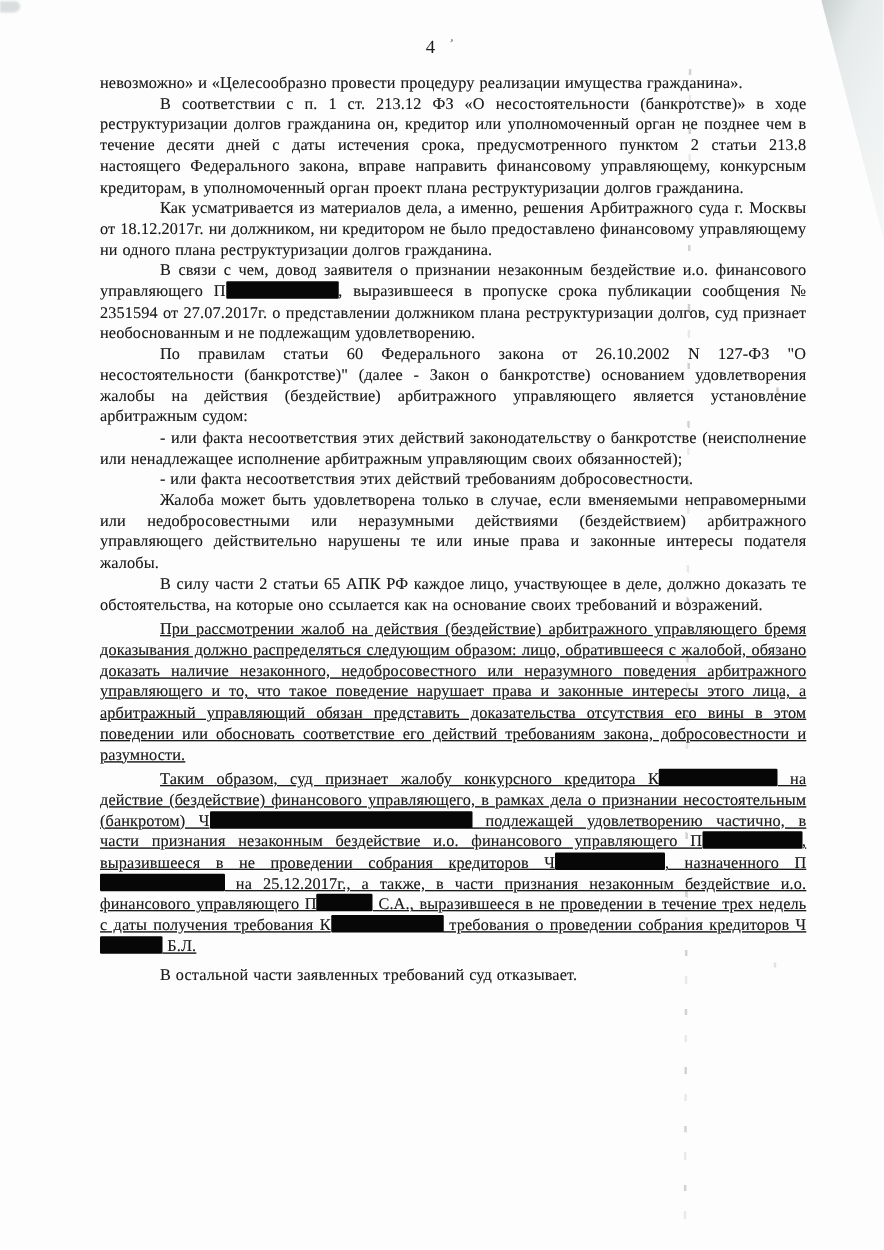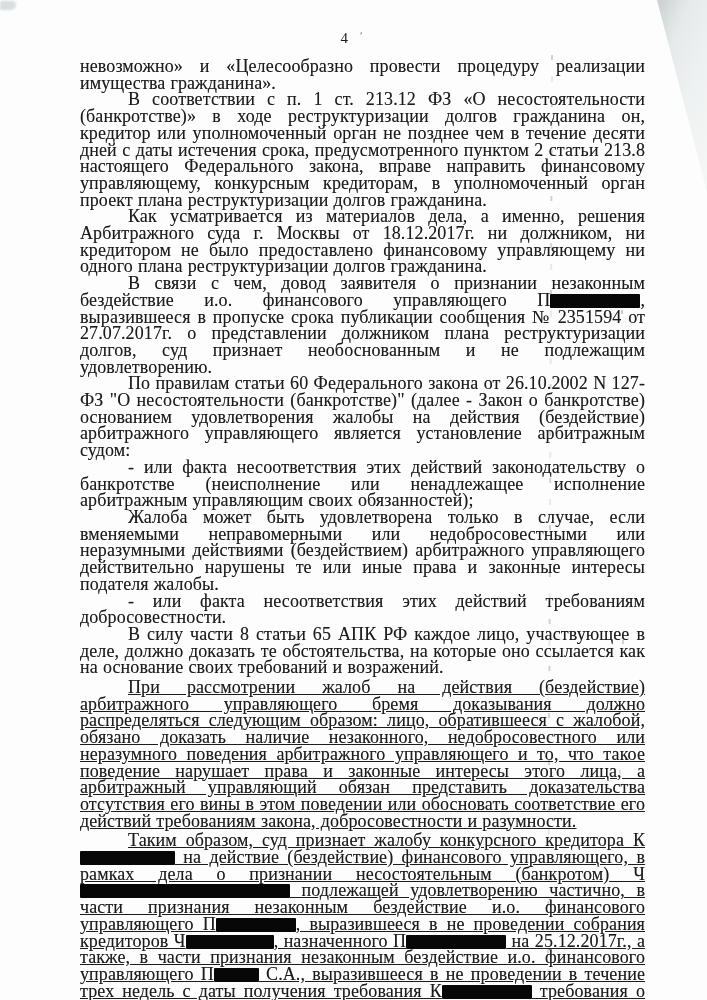--- a/index.html
+++ b/index.html
@@ -81,21 +81,21 @@
   .corner-mark {
     display: inline-block;
     font-size: 10px;
     color: #5a5a5a;
     margin-left: 11px;
     vertical-align: 4px;
     transform: rotate(12deg);
   }
   .content p {
     margin: 0;
-    font-size: 18px;
+    font-size: 13px;
     line-height: 16.7px;
     text-align: justify;
     text-indent: 48px;
     letter-spacing: 0.1px;
     word-spacing: 0.5px;
     color: #1c1c1c;
     text-shadow: 0 0 0.5px rgba(30,30,30,0.45);
   }
   .content p.no-indent { text-indent: 0; }
   .content p.gap-sm { margin-top: 3px; text-decoration: underline; }
@@ -133,25 +133,25 @@
 
     <p><span>Как усматривается из материалов дела, а именно, решения Арбитражного суда г. Москвы от 18.12.2017г. ни должником, ни кредитором не было предоставлено финансовому управляющему ни одного плана реструктуризации долгов гражданина.</span></p>
 
     <p><span>В связи с чем, довод заявителя о признании незаконным бездействие и.о. финансового управляющего П</span><span class="redact" style="width:90px"></span><span>, выразившееся в пропуске срока публикации сообщения № 2351594 от 27.07.2017г. о представлении должником плана реструктуризации долгов, суд признает необоснованным и не подлежащим удовлетворению.</span></p>
 
     <p><span>По правилам статьи 60 Федерального закона от 26.10.2002 N 127-ФЗ "О несостоятельности (банкротстве)" (далее - Закон о банкротстве) основанием удовлетворения жалобы на действия (бездействие) арбитражного управляющего является установление арбитражным судом:</span></p>
 
     <p><span>- или факта несоответствия этих действий законодательству о банкротстве (неисполнение или ненадлежащее исполнение арбитражным управляющим своих обязанностей);</span></p>
 
 
+    <p><span>- или факта несоответствия этих действий требованиям добросовестности.</span></p>
+
     <p><span>Жалоба может быть удовлетворена только в случае, если вменяемыми неправомерными или недобросовестными или неразумными действиями (бездействием) арбитражного управляющего действительно нарушены те или иные права и законные интересы подателя жалобы.</span></p>
 
-    <p><span>- или факта несоответствия этих действий требованиям добросовестности.</span></p>
-
-    <p><span>В силу части 8 статьи 65 АПК РФ каждое лицо, участвующее в деле, должно доказать те обстоятельства, на которые оно ссылается как на основание своих требований и возражений.</span></p>
+    <p><span>В силу части 2 статьи 65 АПК РФ каждое лицо, участвующее в деле, должно доказать те обстоятельства, на которые оно ссылается как на основание своих требований и возражений.</span></p>
 
     <p class="gap-sm"><span>При рассмотрении жалоб на действия (бездействие) арбитражного управляющего бремя доказывания должно распределяться следующим образом: лицо, обратившееся с жалобой, обязано доказать наличие незаконного, недобросовестного или неразумного поведения арбитражного управляющего и то, что такое поведение нарушает права и законные интересы этого лица, а арбитражный управляющий обязан представить доказательства отсутствия его вины в этом поведении или обосновать соответствие его действий требованиям закона, добросовестности и разумности.</span></p>
 
     <p class="gap-sm"><span>Таким образом, суд признает жалобу конкурсного кредитора К</span><span class="redact" style="width:95px"></span><span> на действие (бездействие) финансового управляющего, в рамках дела о признании несостоятельным (банкротом) Ч</span><span class="redact" style="width:210px"></span><span> подлежащей удовлетворению частично, в части  признания незаконным бездействие и.о. финансового управляющего П</span><span class="redact" style="width:80px"></span><span>, выразившееся в не проведении собрания кредиторов Ч</span><span class="redact" style="width:88px"></span><span>, назначенного П</span><span class="redact" style="width:100px"></span><span> на 25.12.2017г., а также, в части признания незаконным бездействие и.о. финансового управляющего П</span><span class="redact" style="width:45px"></span><span> С.А., выразившееся в не проведении в течение трех недель с даты получения требования К</span><span class="redact" style="width:90px"></span><span> требования о проведении собрания кредиторов Ч</span><span class="redact" style="width:50px"></span><span> Б.Л.</span></p>
 
     <p class="gap-md"><span>В остальной части заявленных требований суд отказывает.</span></p>
 
   </div>
 </div>
 

